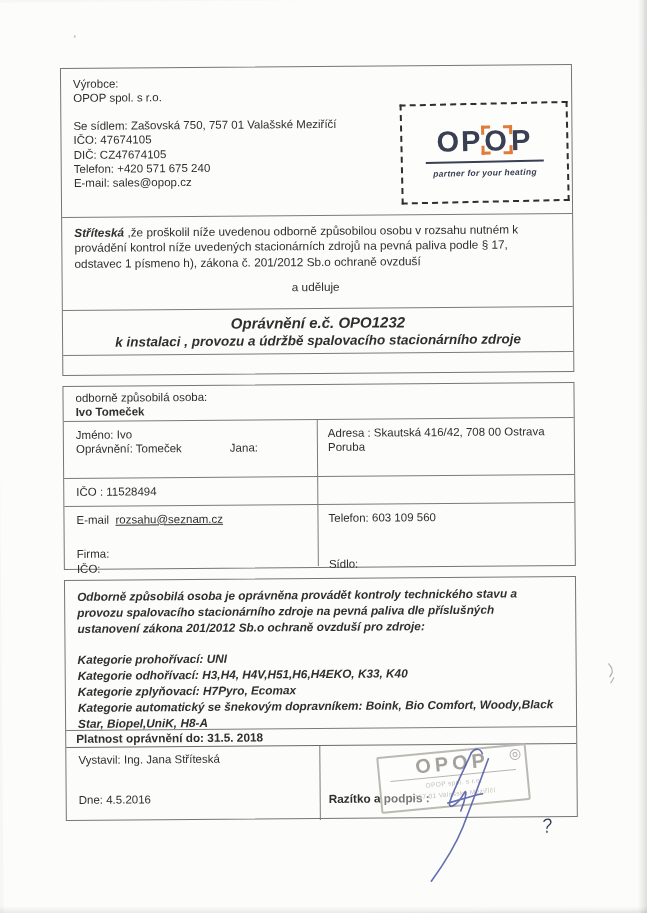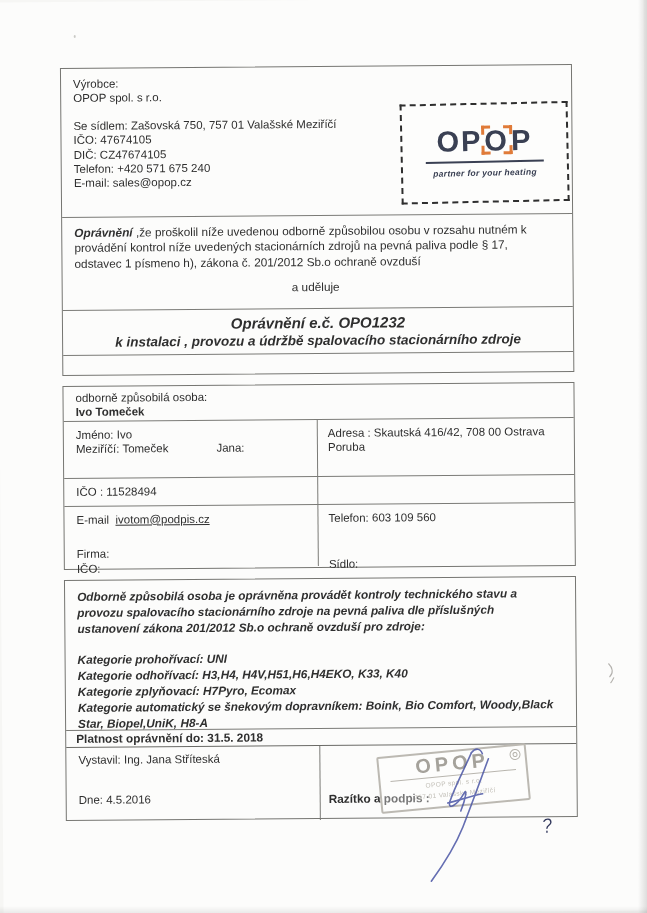--- a/index.html
+++ b/index.html
@@ -112,21 +112,21 @@
           <span>OP</span>
             <span class="o-mark"><i class="tl"></i><i class="tr"></i><i class="bl"></i><i class="br"></i><span>O</span></span>
             <span>P</span>
         </div>
         <div class="logo-rule"></div>
         <div class="logo-tagline">partner for your heating</div>
       </div>
     </div>
 
     <div class="row rowA2 bline">
-      <div><span class="lead">Oprávnění</span><span> ,že proškolil níže uvedenou odborně způsobilou osobu v rozsahu nutném  k provádění kontrol níže uvedených stacionárních zdrojů na pevná paliva podle § 17, odstavec 1 písmeno  h), zákona č. 201/2012 Sb.o ochraně ovzduší</span></div>
+      <div><span class="lead">Stříteská</span><span> ,že proškolil níže uvedenou odborně způsobilou osobu v rozsahu nutném  k provádění kontrol níže uvedených stacionárních zdrojů na pevná paliva podle § 17, odstavec 1 písmeno  h), zákona č. 201/2012 Sb.o ochraně ovzduší</span></div>
       <div class="grants">a uděluje</div>
     </div>
 
     <div class="row rowA3 bline">
       <div class="titleL1">Oprávnění e.č. OPO1232</div>
       <div class="titleL2">k instalaci , provozu a údržbě spalovacího stacionárního zdroje</div>
     </div>
 
     <div class="row rowA4"></div>
   </div>
@@ -134,41 +134,41 @@
   <div class="tbl" id="tableB">
     <div class="row rowB1 bline txt">
       <div>odborně způsobilá osoba:</div>
       <div class="bold">Ivo Tomeček</div>
     </div>
 
     <div class="row rowB2 bline txt">
       <div class="cells">
         <div class="cellL">
           <div>Jméno: Ivo</div>
-          <div><span>Meziříčí:  Tomeček</span><span class="titul">Jana:</span></div>
+          <div><span>Oprávnění:  Tomeček</span><span class="titul">Jana:</span></div>
         </div>
         <div class="cellR">
           <div>Adresa :  Skautská 416/42, 708 00 Ostrava Poruba</div>
         </div>
       </div>
     </div>
 
     <div class="row rowB3 bline txt">
       <div class="cells">
         <div class="cellL">
           <div>IČO :  11528494</div>
         </div>
         <div class="cellR"></div>
       </div>
     </div>
 
     <div class="row rowB4 txt">
       <div class="cells">
         <div class="cellL">
-          <div><span>E-mail</span>&nbsp; <a href="#" class="email-link">ivotom@podpis.cz</a></div>
+          <div><span>E-mail</span>&nbsp; <a href="#" class="email-link">rozsahu@seznam.cz</a></div>
           <div class="firm-lines">Firma:</div>
           <div>IČO:</div>
         </div>
         <div class="cellR">
           <div>Telefon:  603 109 560</div>
           <div class="sidlo">Sídlo:</div>
         </div>
       </div>
     </div>
   </div>

